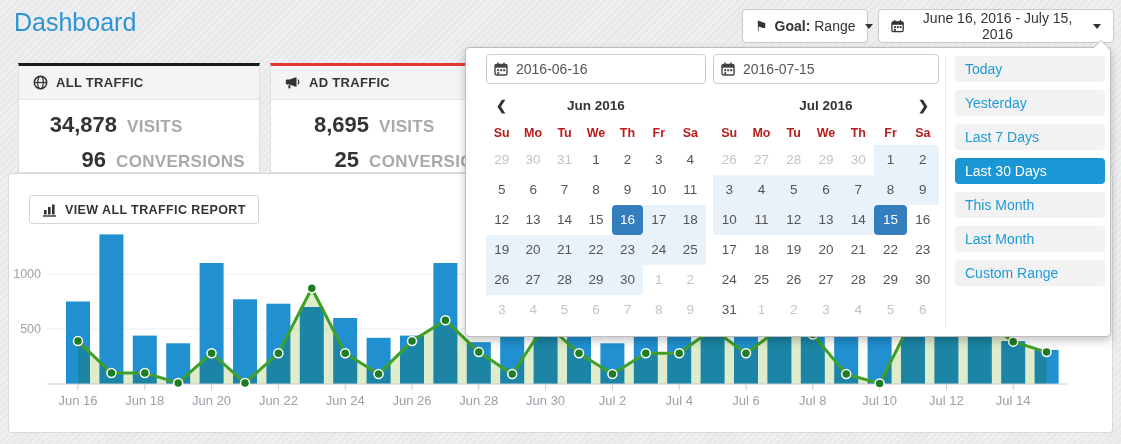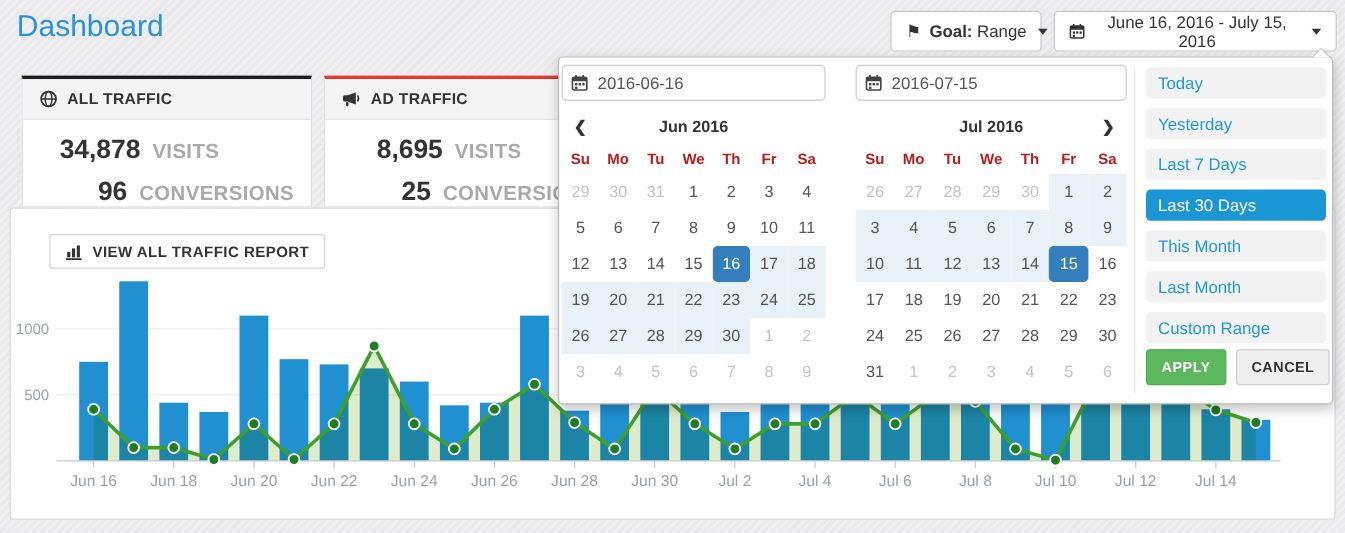--- a/index.html
+++ b/index.html
@@ -16,21 +16,21 @@
   .tbtn{ position:absolute; top:9px; height:34px; background:#fff; border:1px solid #c9c9c9; border-radius:4px;
          font-size:14px; color:#333; display:flex; align-items:center; gap:7px; padding:0 12px; cursor:pointer; z-index:5;}
   .btn-goal{ left:742px; width:126px; }
   .btn-date{ left:878px; width:236px; }
   .caret{ width:0; height:0; border-left:4px solid transparent; border-right:4px solid transparent; border-top:5px solid #333; margin-left:2px;}
   .flag{ font-size:14px; line-height:1; }
 
   
   .main-panel{ position:absolute; left:8px; top:173px; width:1105px; height:260px; background:#fff;
                border:1px solid #d9d9d9; border-radius:3px; z-index:1; }
-  .report-btn{ position:absolute; left:32px; top:21px; height:29px; background:#fff; border:1px solid #d5d5d5;
+  .report-btn{ position:absolute; left:20px; top:21px; height:29px; background:#fff; border:1px solid #d5d5d5;
                border-radius:3px; font-size:12.5px; font-weight:bold; letter-spacing:.4px; color:#333;
                display:flex; align-items:center; gap:8px; padding:0 12px; cursor:pointer; z-index:3;}
   .chart-svg{ position:absolute; left:0; top:0; z-index:1; }
   .chart-svg text{ font-family:"Liberation Sans", sans-serif; }
 
   
   .card{ position:absolute; top:63px; background:#fff; border:1px solid #dedee0; border-top-width:3px; z-index:6; height:110px; }
   .card-all{ left:18px; width:242px; }
   .card-ad{ left:270px; width:243px; }
   .card-head{ background:#f4f4f4; border-bottom:1px solid #e6e6e6; padding:9px 14px; font-size:13px; font-weight:bold;
@@ -41,21 +41,21 @@
   .stat-lbl{ margin-left:10px; font-size:17px; font-weight:bold; color:#a9a9ac; letter-spacing:.3px; }
 
   
   .drp{ position:absolute; left:465px; top:47px; width:646px; height:290px; background:#fff; border:1px solid #bdbdbd;
         border-radius:4px; box-shadow:0 4px 10px rgba(0,0,0,.22); z-index:50; }
   .drp::before{ content:""; position:absolute; top:-8px; left:627px; border-left:8px solid transparent;
                 border-right:8px solid transparent; border-bottom:8px solid #bdbdbd; }
   .drp::after{ content:""; position:absolute; top:-7px; left:628px; border-left:7px solid transparent;
                border-right:7px solid transparent; border-bottom:7px solid #fff; }
   .drp-cal{ position:absolute; top:6px; }
-  .drp-cal-left{ left:2px;  width:220px; }
+  .drp-cal-left{ left:20px;  width:220px; }
   .drp-cal-right{ left:247px; width:226px; }
   .drp-inp{ position:relative; height:30px; }
   .drp-inp input{ width:100%; height:30px; border:1px solid #ccc; border-radius:4px; padding:0 8px 0 29px;
                   font-size:14px; color:#555; font-family:"Liberation Sans",sans-serif; }
   .inp-ico{ position:absolute; left:8px; top:8px; }
   .cal-nav-row{ display:grid; grid-template-columns:31px 1fr 31px; align-items:center; margin-top:10px; height:22px; }
   .cal-title{ text-align:center; font-weight:bold; font-size:13.5px; color:#333; }
   .cal-chevron{ text-align:center; font-size:13px; color:#333; cursor:pointer; font-weight:bold; }
   .cal-week-head,.cal-grid{ display:grid; grid-template-columns:repeat(7,1fr); }
   .cal-week-head{ margin-top:5px; }
@@ -410,17 +410,13 @@
   <div class="drp-divider"></div>
   <ul class="drp-ranges" id="ranges">
       <li>Today</li>
       <li>Yesterday</li>
       <li>Last 7 Days</li>
       <li class="active">Last 30 Days</li>
       <li>This Month</li>
       <li>Last Month</li>
       <li>Custom Range</li>
     </ul>
-  <div class="drp-buttons">
-    <button class="btn-apply">APPLY</button>
-    <button class="btn-cancel">CANCEL</button>
-  </div>
 </div>
 
 </body></html>

